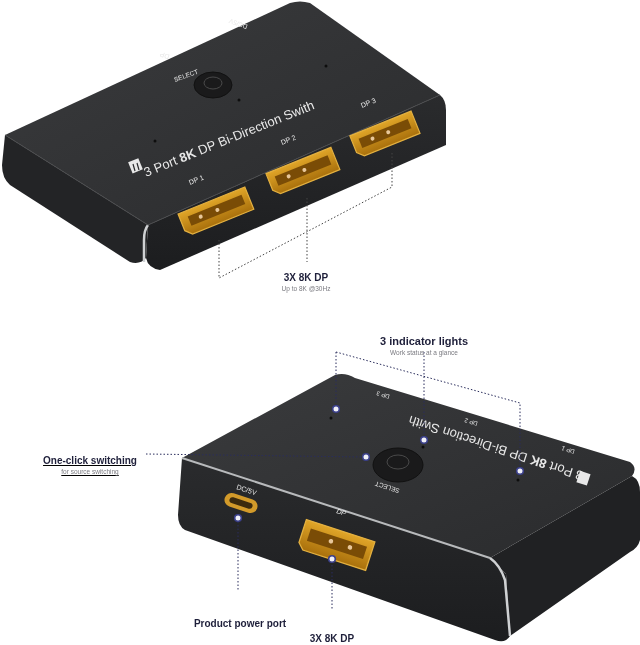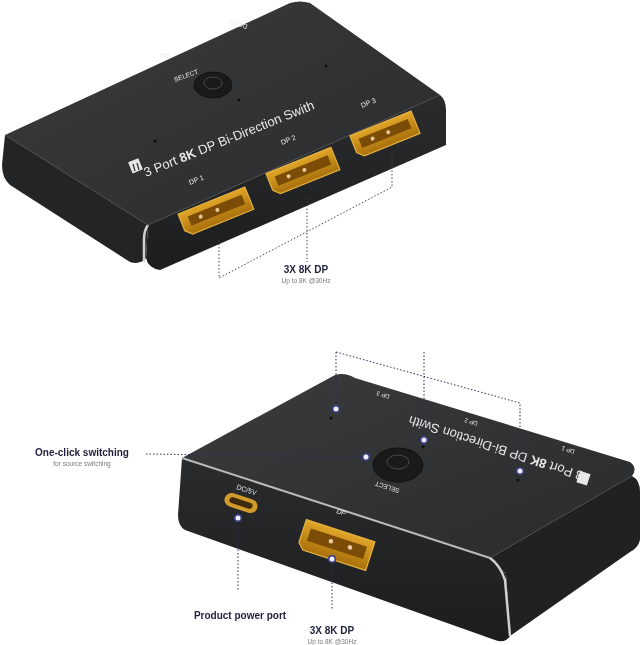--- a/index.html
+++ b/index.html
@@ -1,19 +1,19 @@
 <!DOCTYPE html>
 <html><head>
 <meta charset="utf-8">
 <style>
   html, body { margin:0; padding:0; background:#ffffff; }
   body { width:640px; height:645px; position:relative; overflow:hidden;
          font-family:"Liberation Sans", sans-serif; }
   .stage { position:absolute; left:0; top:0; width:640px; height:645px; }
-  .callout { position:absolute; text-align:center; }
+  .callout { position:absolute; text-align:center;margin-top:8px; }
   .callout .title { font-weight:bold; color:#1e1f3a; font-size:11px; white-space:nowrap; }
   .callout .sub { color:#7a7a80; font-size:6.5px; margin-top:2px; white-space:nowrap; }
   .dev-label { font-family:"Liberation Sans", sans-serif; fill:#e8e8e8; }
 </style>
 </head>
 <body>
 
 <div class="stage">
 
   <svg width="640" height="645" style="position:absolute;left:0;top:0" viewBox="0 0 640 645">
@@ -143,22 +143,26 @@
       <circle cx="238" cy="518" r="3.3"></circle>
       <circle cx="332" cy="559" r="3.3"></circle>
     </g>
   </svg>
 
   <div class="callout" style="left:256px;top:264px;width:100px;">
     <div class="title" style="font-size:10px;">3X 8K DP</div>
     <div class="sub">Up to 8K @30Hz</div>
   </div>
 
+  <div class="callout" style="left:344px;top:327px;width:160px;">
+    <div class="title">3 indicator lights</div>
+    <div class="sub">Work status at a glance</div>
+  </div>
 
-  <div class="callout" style="left:22px;top:447px;width:120px;">
+  <div class="callout" style="left:30px;top:447px;width:120px;text-decoration:underline;">
     <div class="title" style="font-size:10px;">One-click switching</div>
     <div class="sub">for source switching</div>
   </div>
 
   <div class="callout" style="left:180px;top:610px;width:120px;text-align:center;">
     <div class="title" style="font-size:10px;">Product power port</div>
   </div>
 
   <div class="callout" style="left:282px;top:625px;width:100px;">
     <div class="title" style="font-size:10px;">3X 8K DP</div>

